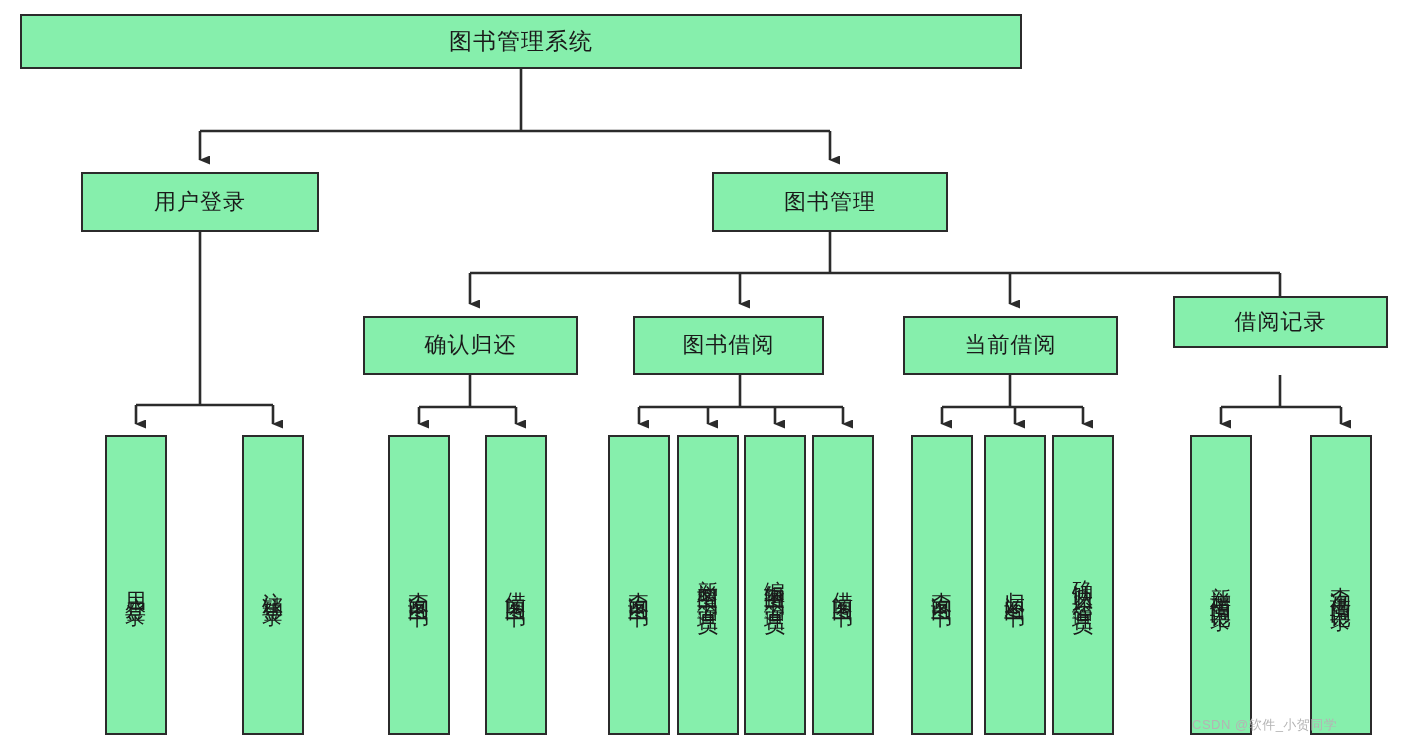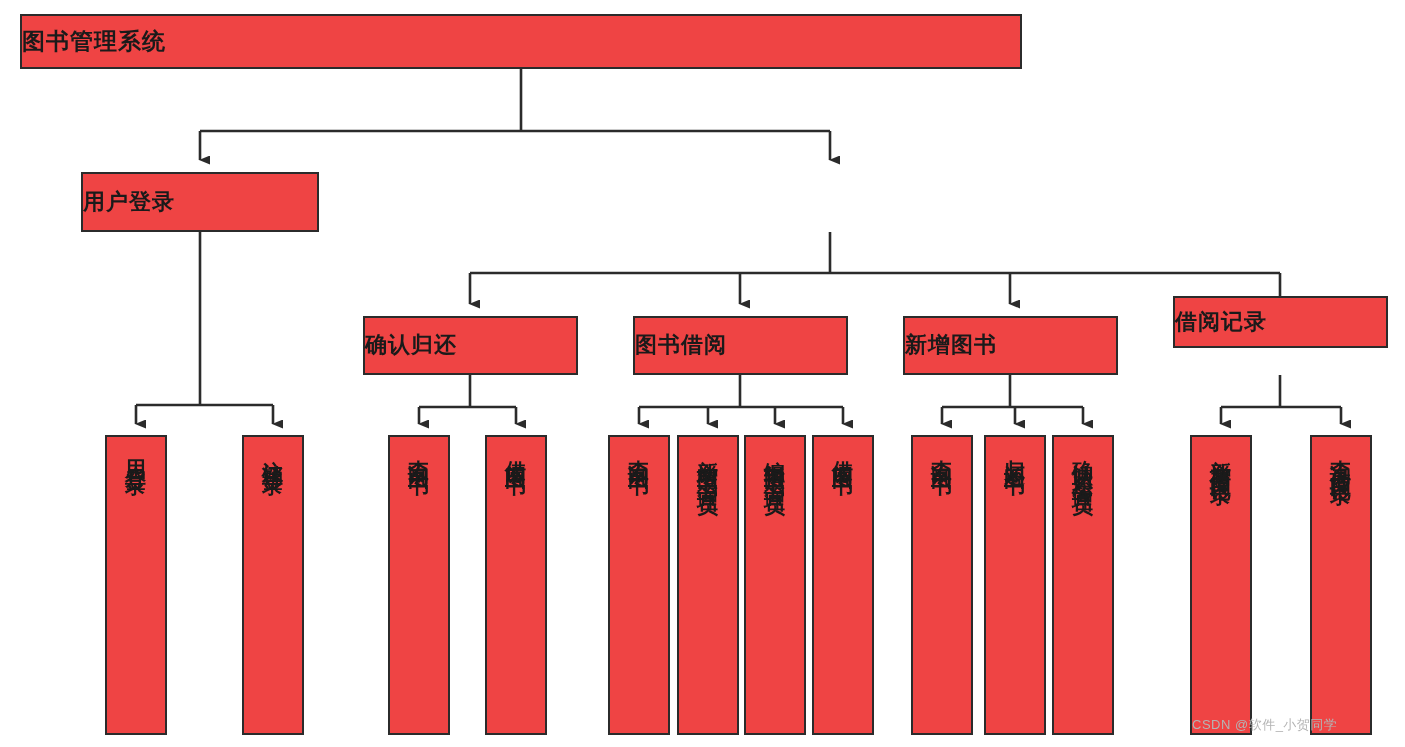--- a/index.html
+++ b/index.html
@@ -23,26 +23,25 @@
     left: 0;
     top: 0;
     width: 1405px;
     height: 747px;
     pointer-events: none;
   }
   .node {
     position: absolute;
     box-sizing: border-box;
     border: 2px solid #2b2b2b;
-    background: #ef4444;
+    background: #86efac;
     display: flex;
     align-items: center;
-    justify-content: flex-start;
+    justify-content: center;
     color: #1a1a1a;
-    font-weight: bold;
   }
   .node.horizontal {
     font-size: 22px;
     letter-spacing: 1px;
     line-height: 1.1;
     white-space: nowrap;
   }
   .node.root {
     font-size: 23px;
   }
@@ -122,29 +121,32 @@
     </g>
   </svg>
 
   <div class="node horizontal root" id="node-root" style="left: 20px; top: 14px; width: 1002px; height: 55px;">
     <span class="node-label">图书管理系统</span>
   </div>
 
   <div class="node horizontal" id="node-l1-0" style="left: 81px; top: 172px; width: 238px; height: 60px;">
     <span class="node-label">用户登录</span>
   </div>
+  <div class="node horizontal" id="node-l1-1" style="left: 712px; top: 172px; width: 236px; height: 60px;">
+    <span class="node-label">图书管理</span>
+  </div>
 
   <div class="node horizontal" id="node-l2-0" style="left: 363px; top: 316px; width: 215px; height: 59px;">
     <span class="node-label">确认归还</span>
   </div>
-  <div class="node horizontal" id="node-l2-1" style="left: 633px; top: 316px; width: 215px; height: 59px;">
+  <div class="node horizontal" id="node-l2-1" style="left: 633px; top: 316px; width: 191px; height: 59px;">
     <span class="node-label">图书借阅</span>
   </div>
   <div class="node horizontal" id="node-l2-2" style="left: 903px; top: 316px; width: 215px; height: 59px;">
-    <span class="node-label">新增图书</span>
+    <span class="node-label">当前借阅</span>
   </div>
   <div class="node horizontal" id="node-l2-3" style="left: 1173px; top: 296px; width: 215px; height: 52px;">
     <span class="node-label">借阅记录</span>
   </div>
 
   <div class="node vertical" id="node-leaf-0" style="left: 105px; top: 435px; width: 62px; height: 300px;">
     <span class="node-label">用户登录</span>
   </div>
   <div class="node vertical" id="node-leaf-1" style="left: 242px; top: 435px; width: 62px; height: 300px;">
     <span class="node-label">注销登录</span>

